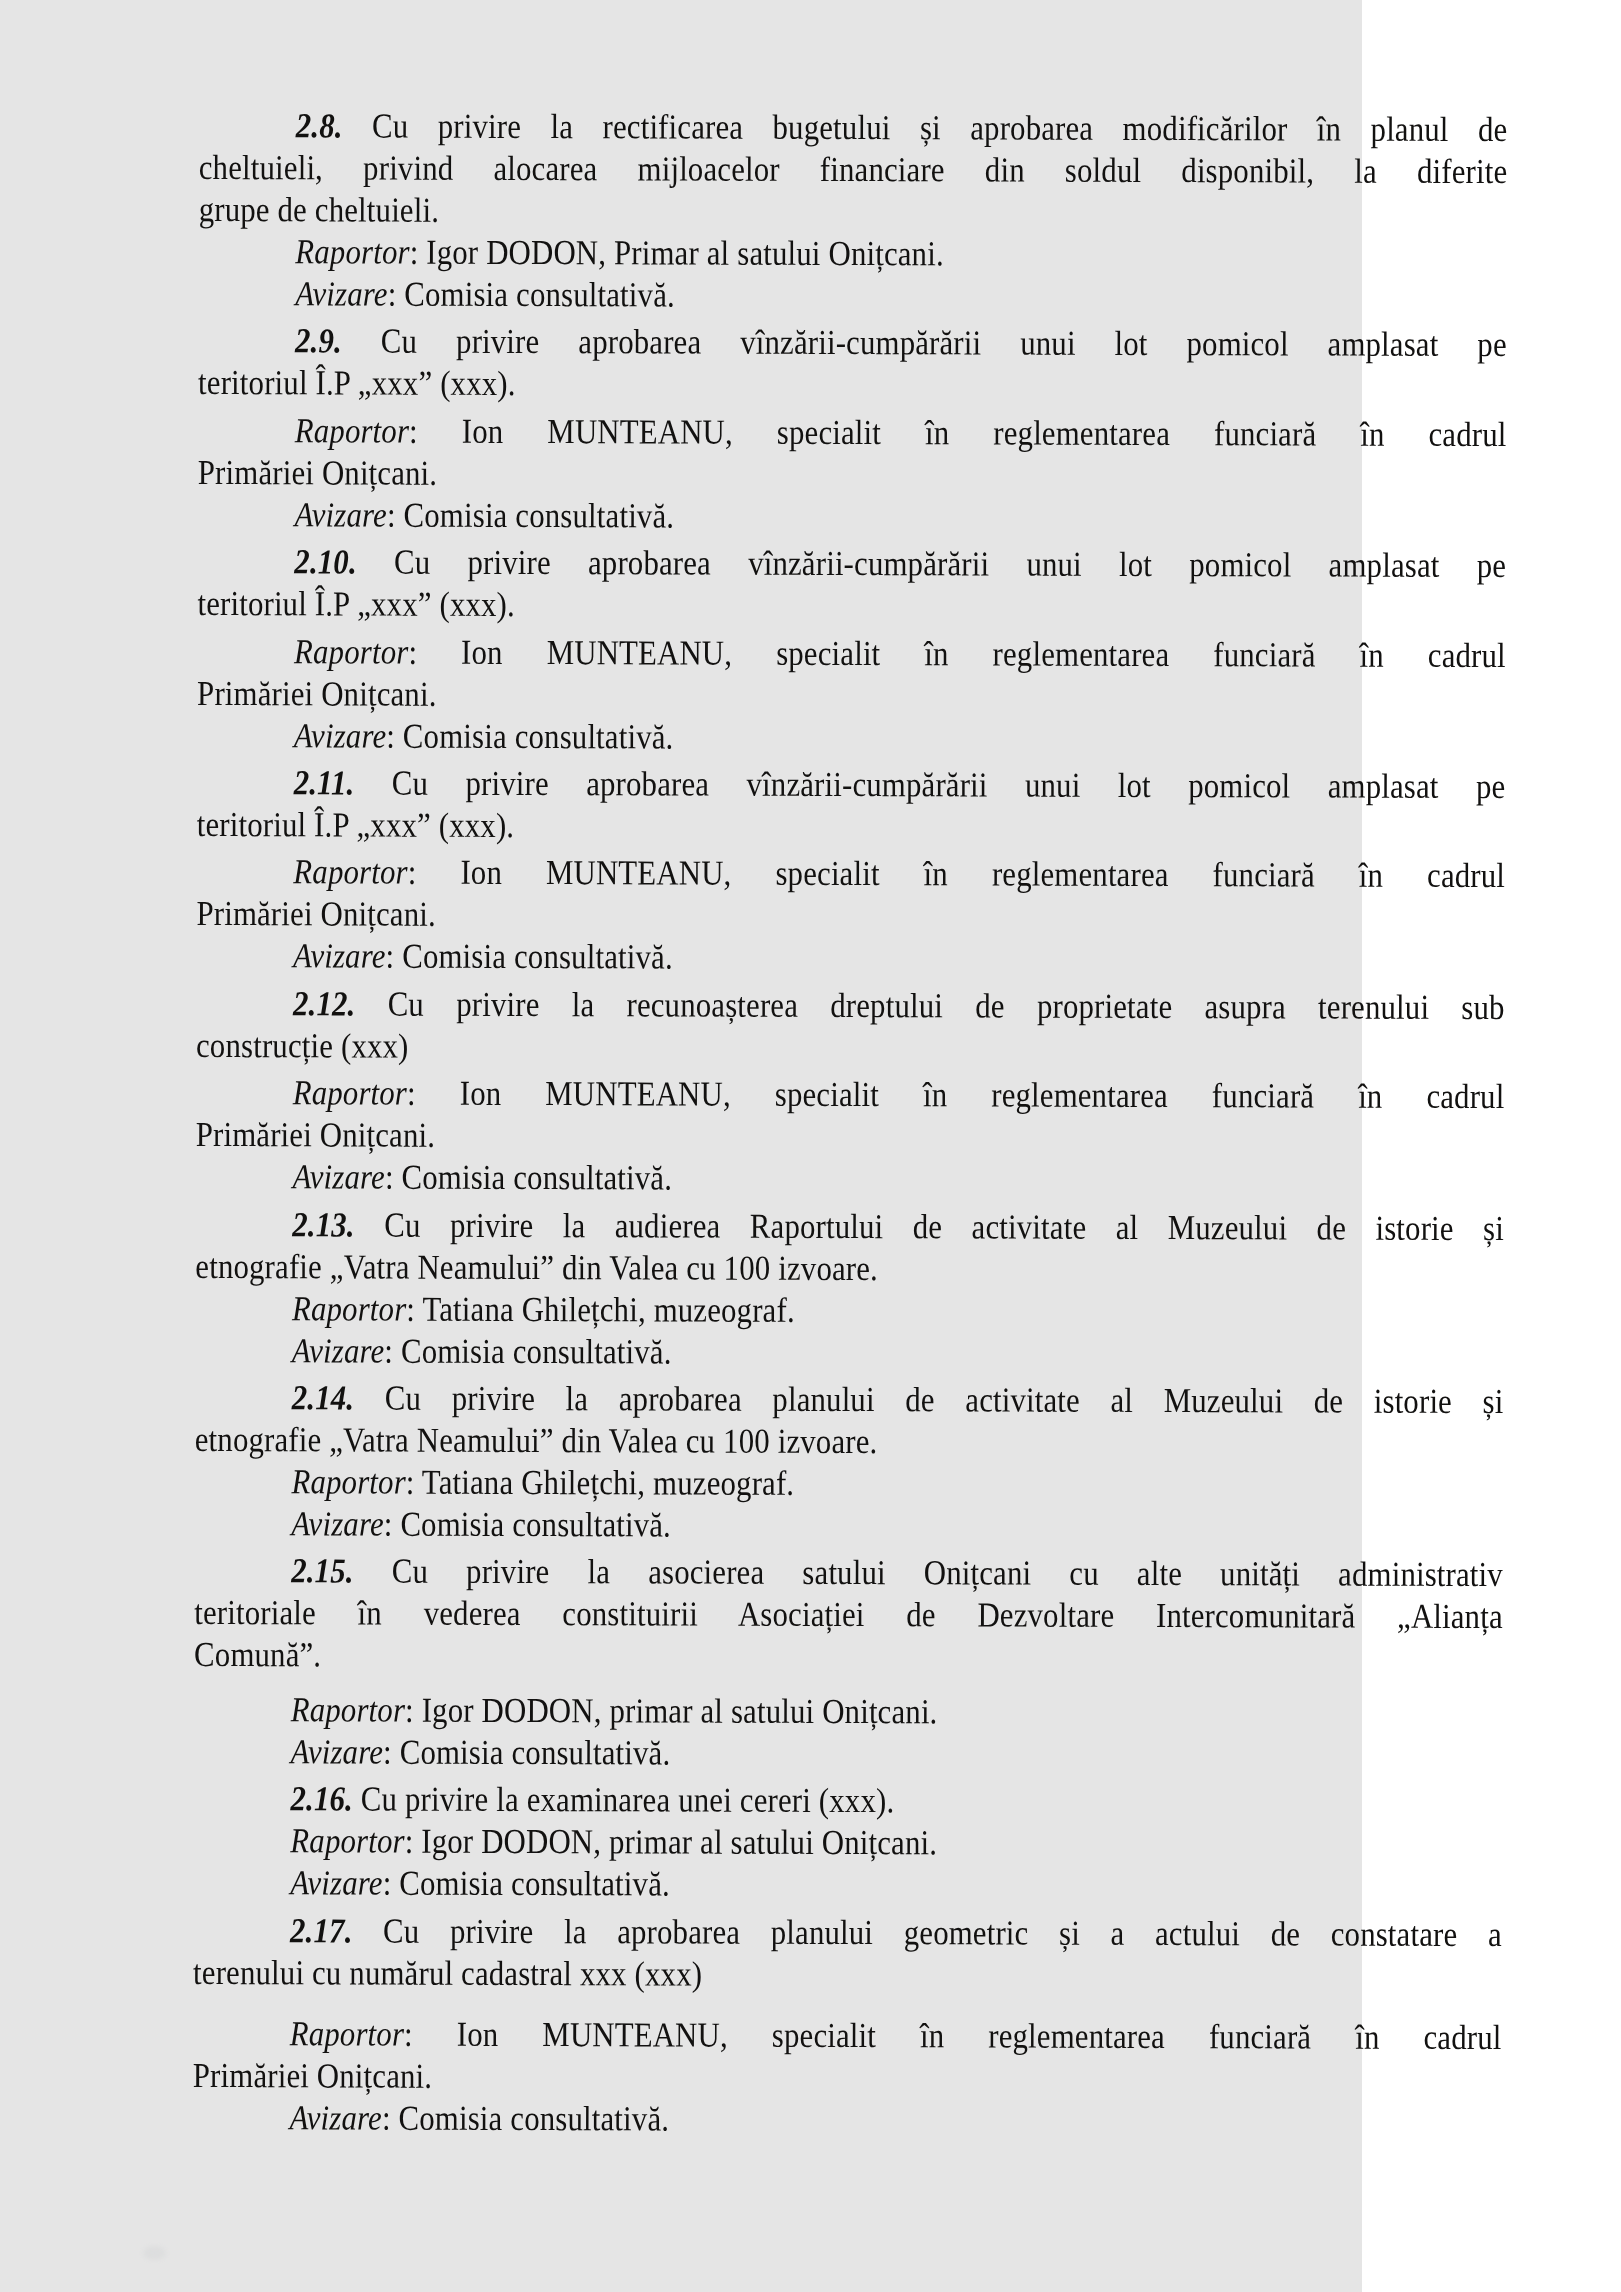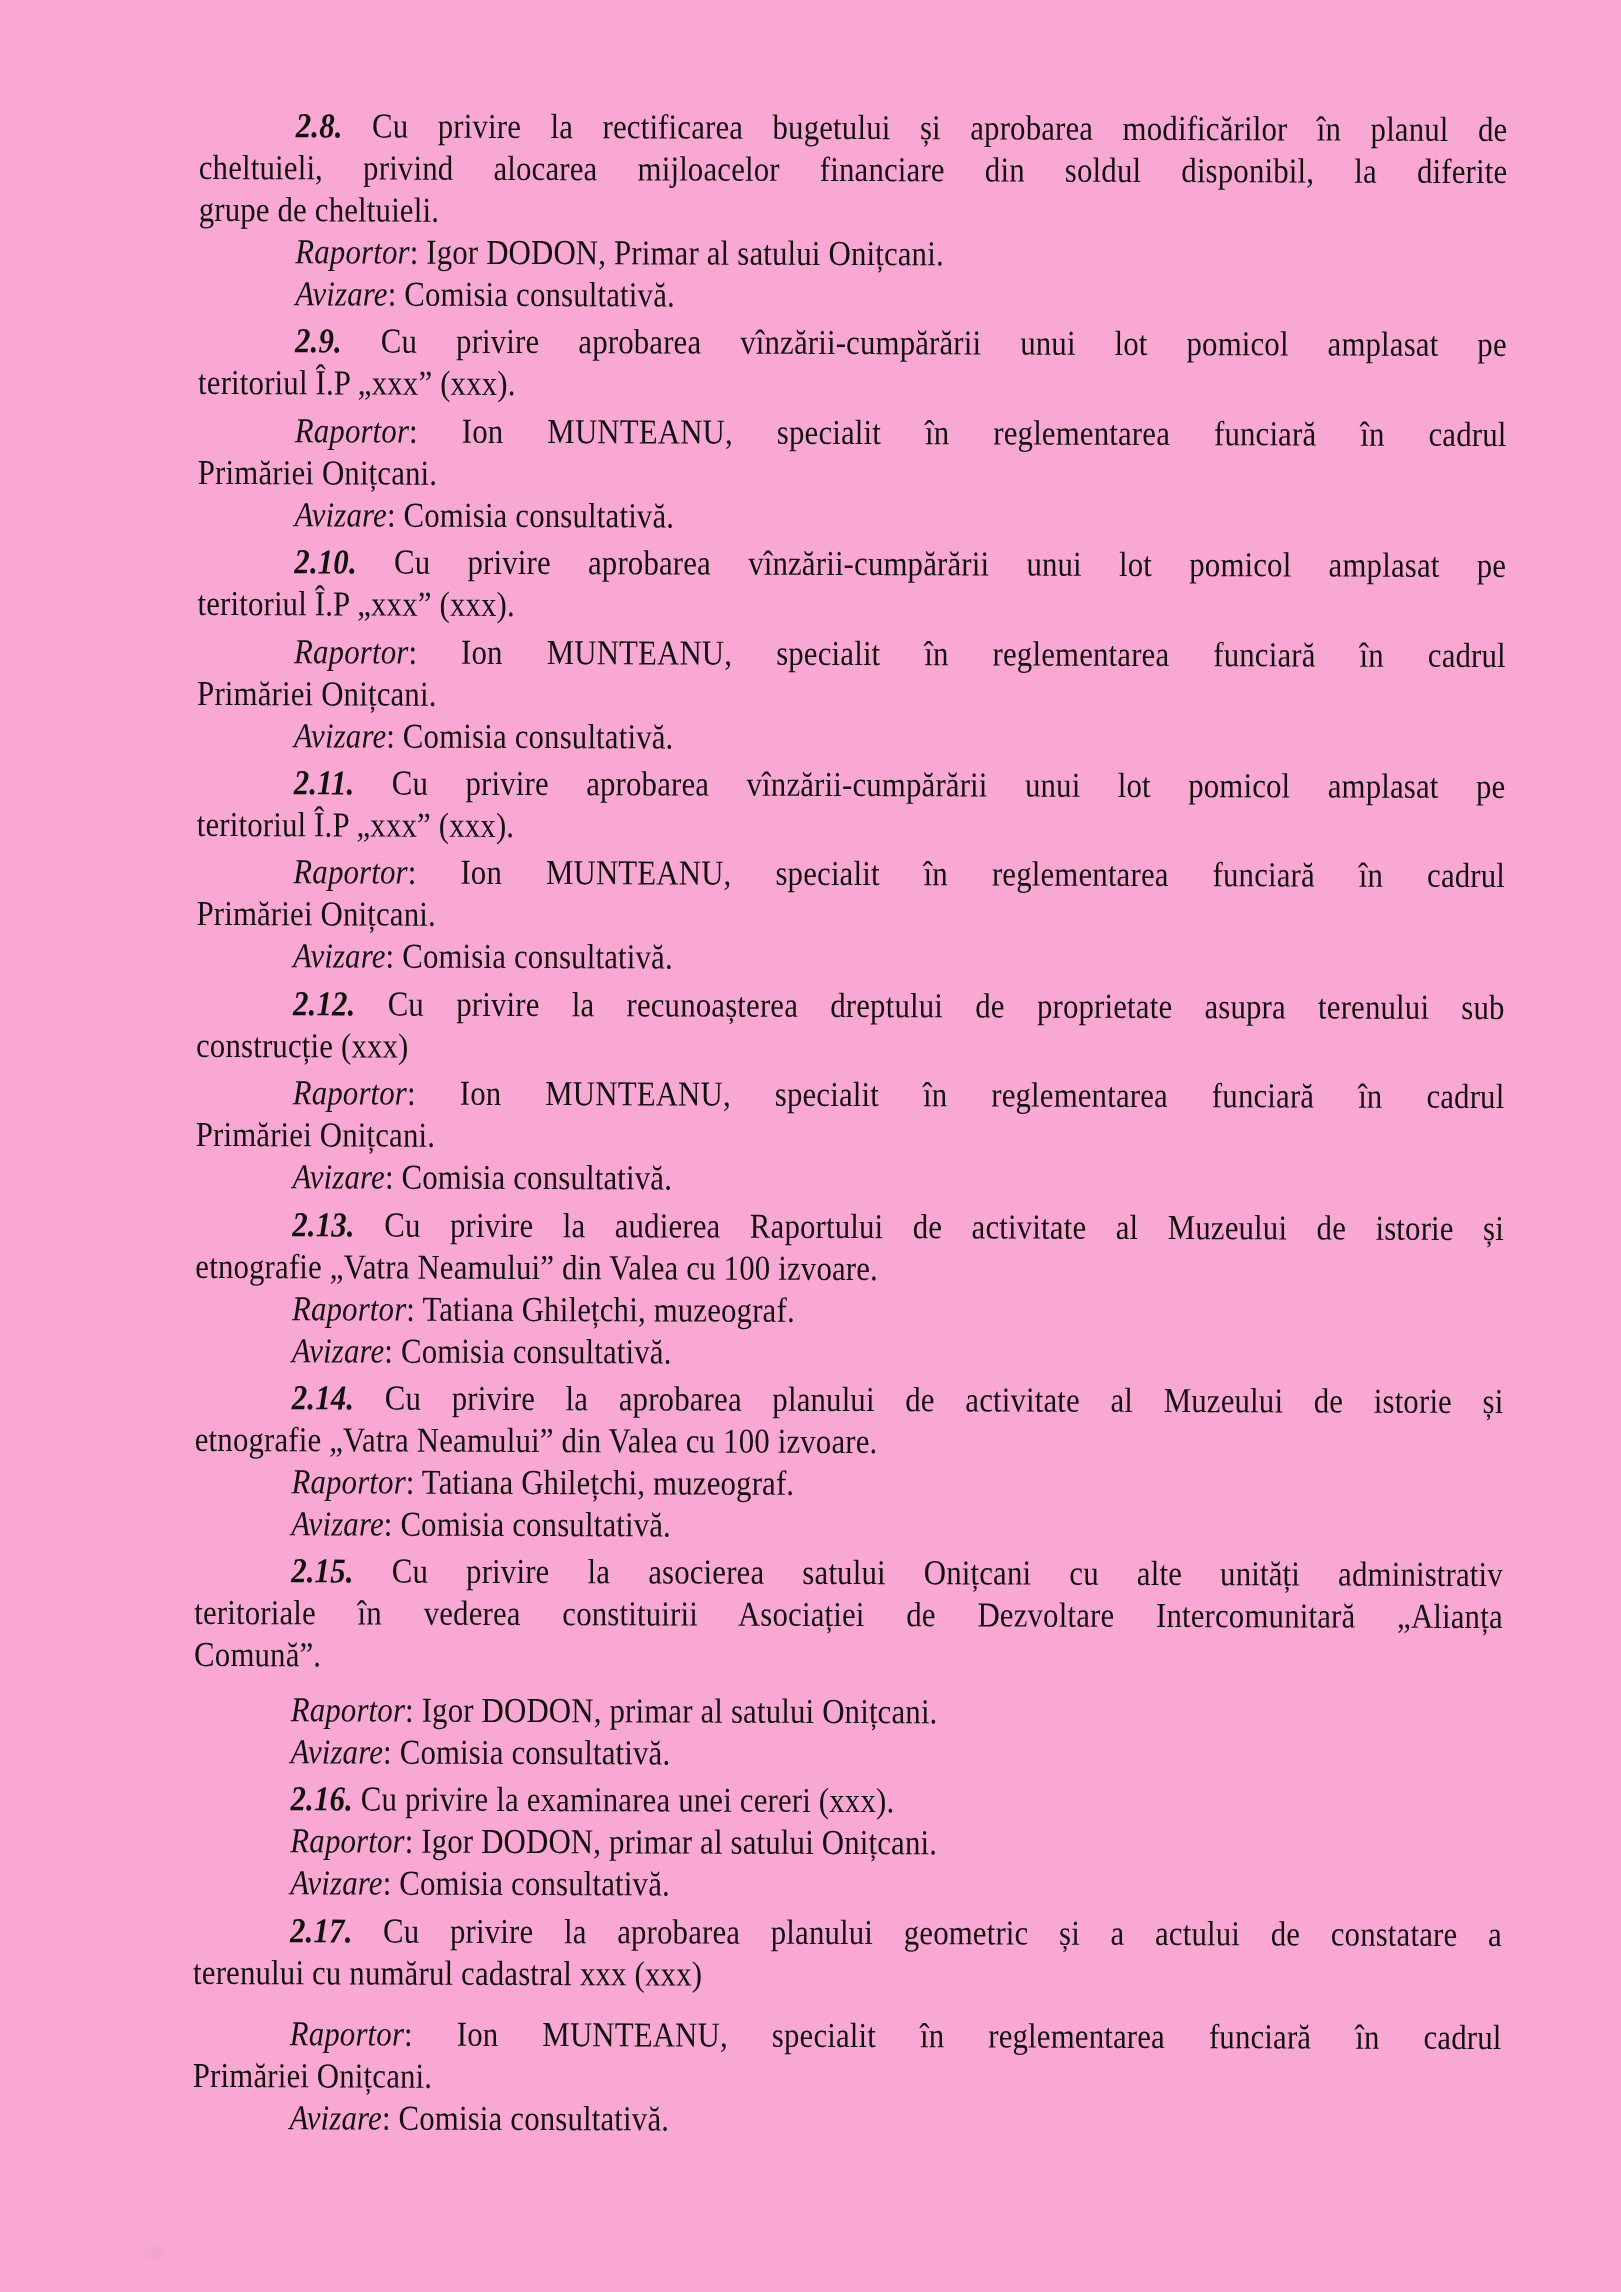--- a/index.html
+++ b/index.html
@@ -11,23 +11,23 @@
     width: 1621px;
     height: 2293px;
     position: relative;
     overflow: hidden;
     font-family: "Liberation Serif", "DejaVu Serif", serif;
     color: #121110;
   }
   .sheet {
     position: absolute;
     left: 0; top: 0;
-    width: 1621px;
+    width: 1362px;
     height: 2293px;
-    background: #f9a8d4;
+    background: #e5e5e5;
   }
   
   .textblock {
     position: absolute;
     left: 199px;
     top: 105px;
     width: 1487px;
     transform: rotate(0.18deg) scaleX(0.88);
     transform-origin: 0 0;
     font-size: 35px;

